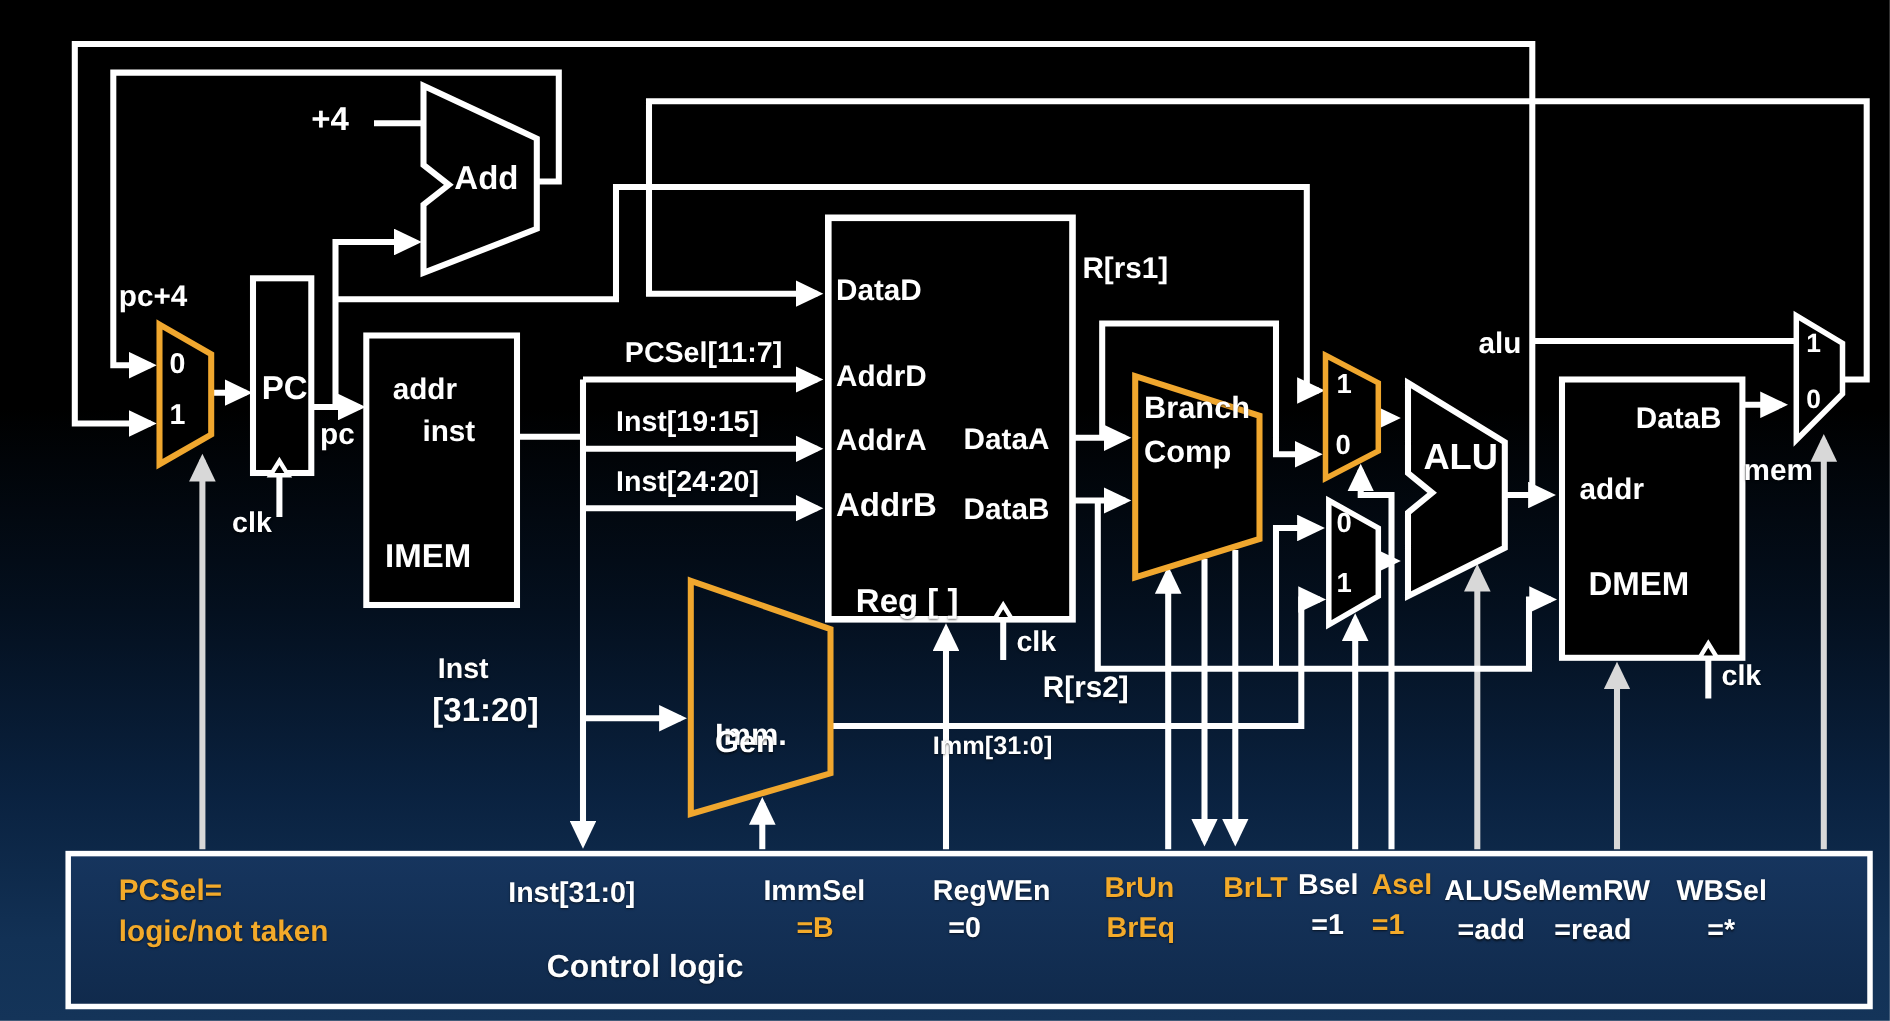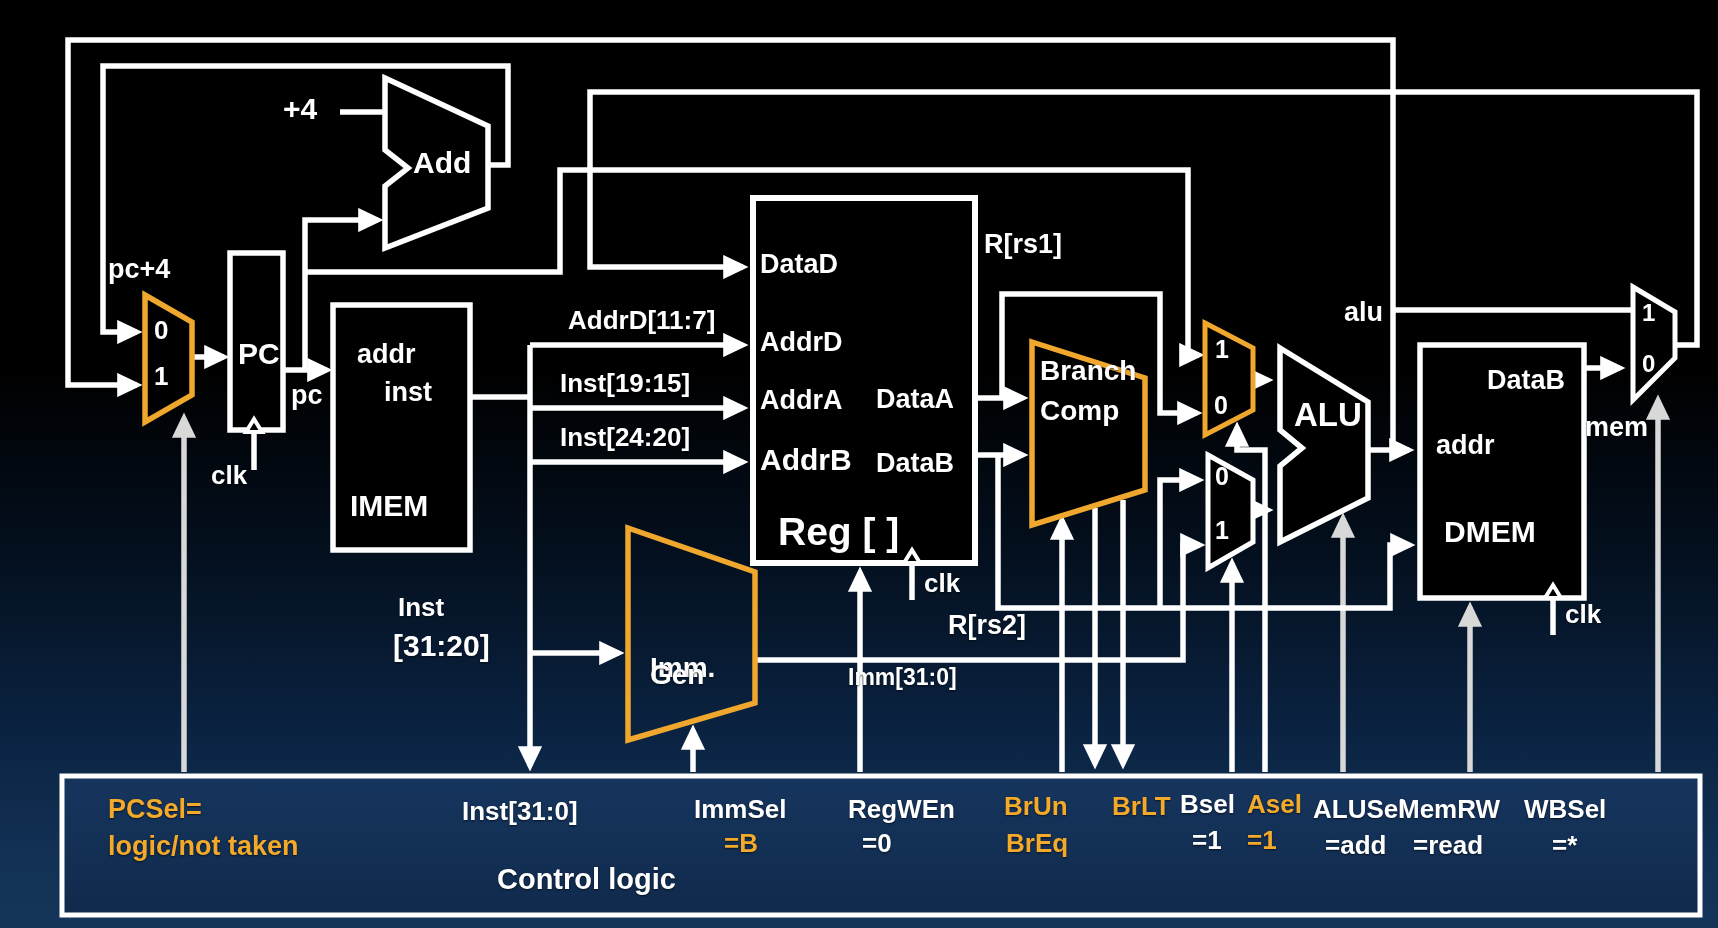--- a/index.html
+++ b/index.html
@@ -135,33 +135,33 @@
   <span class="lbl" style="left:238px;top:338px;font-size:30px">PC</span>
   <span class="lbl" style="left:291px;top:381px;font-size:27px">pc</span>
   <span class="lbl" style="left:211px;top:462px;font-size:26px">clk</span>
   <span class="lbl" style="left:283px;top:93px;font-size:30px">+4</span>
   <span class="lbl" style="left:413px;top:147px;font-size:30px">Add</span>
 
   <span class="lbl" style="left:357px;top:340px;font-size:27px">addr</span>
   <span class="lbl" style="left:384px;top:378px;font-size:27px">inst</span>
   <span class="lbl" style="left:350px;top:490px;font-size:30px">IMEM</span>
 
-  <span class="lbl" style="left:568px;top:307px;font-size:26px">AddrD[11:7]</span>
+  <span class="lbl" style="left:568px;top:307px;font-size:26px">PCSel[11:7]</span>
   <span class="lbl" style="left:560px;top:370px;font-size:26px">Inst[19:15]</span>
   <span class="lbl" style="left:560px;top:424px;font-size:26px">Inst[24:20]</span>
   <span class="lbl" style="left:398px;top:594px;font-size:26px">Inst</span>
   <span class="lbl" style="left:393px;top:630px;font-size:30px">[31:20]</span>
 
   <span class="lbl" style="left:760px;top:250px;font-size:27px">DataD</span>
   <span class="lbl" style="left:760px;top:328px;font-size:27px">AddrD</span>
   <span class="lbl" style="left:760px;top:386px;font-size:27px">AddrA</span>
   <span class="lbl" style="left:760px;top:444px;font-size:30px">AddrB</span>
   <span class="lbl" style="left:876px;top:385px;font-size:27px">DataA</span>
   <span class="lbl" style="left:876px;top:449px;font-size:27px">DataB</span>
-  <span class="lbl" style="left:778px;top:512px;font-size:39px">Reg [ ]</span>
+  <span class="lbl" style="left:778px;top:531px;font-size:30px">Reg [ ]</span>
   <span class="lbl" style="left:924px;top:570px;font-size:26px">clk</span>
 
   <span class="lbl" style="left:650px;top:653px;font-size:28px">Imm.</span>
   <span class="lbl" style="left:650px;top:660px;font-size:28px">Gen</span>
 
   <span class="lbl" style="left:984px;top:230px;font-size:27px">R[rs1]</span>
   <span class="lbl" style="left:948px;top:611px;font-size:27px">R[rs2]</span>
   <span class="lbl" style="left:848px;top:665px;font-size:23px">Imm[31:0]</span>
   <span class="lbl" style="left:1344px;top:298px;font-size:27px">alu</span>
   <span class="lbl" style="left:1585px;top:413px;font-size:27px">mem</span>

